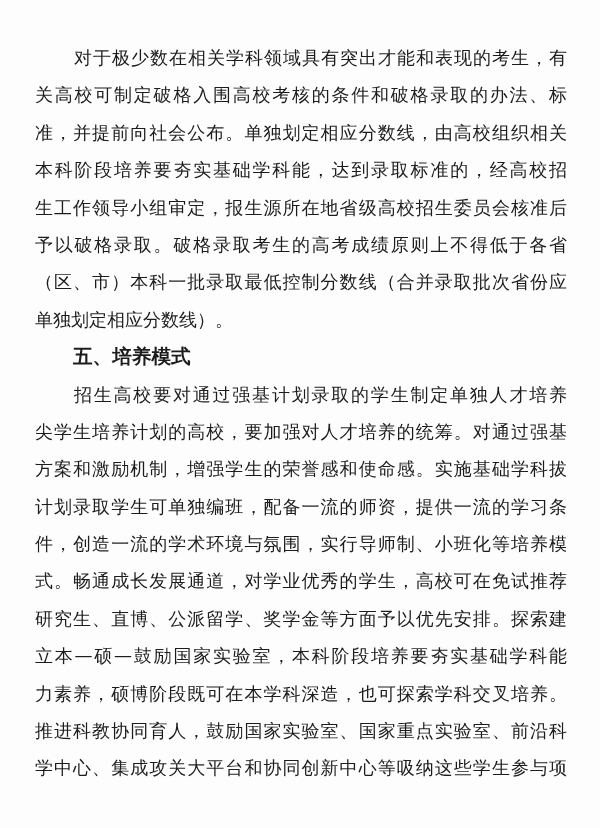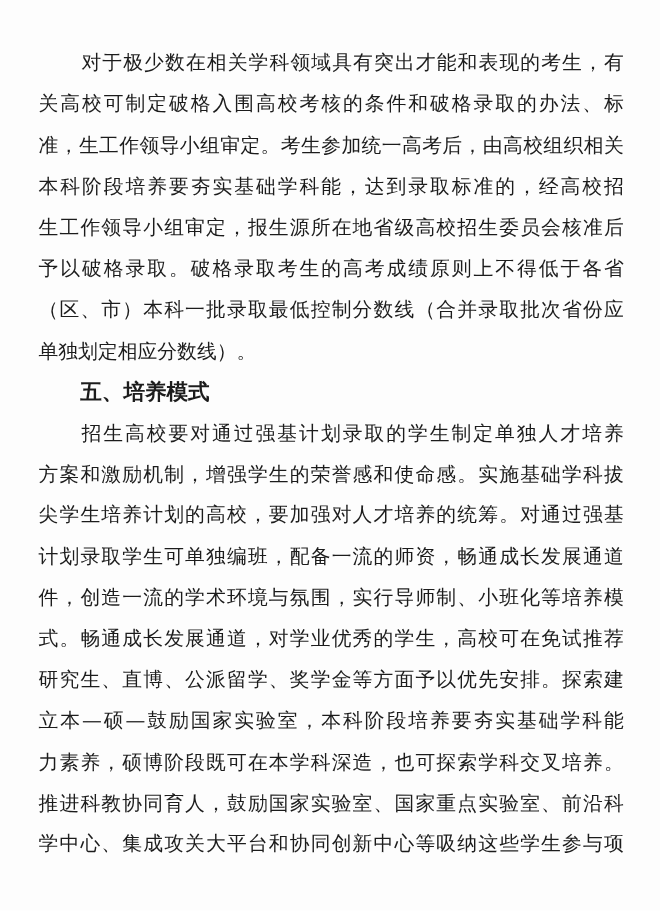--- a/index.html
+++ b/index.html
@@ -54,35 +54,35 @@
 </style>
 </head>
 <body>
 
 <div class="page">
   <div class="text-block">
 
     <div>
       <span class="line indent">对于极少数在相关学科领域具有突出才能和表现的考生，有</span>
       <span class="line">关高校可制定破格入围高校考核的条件和破格录取的办法、标</span>
-      <span class="line">准，生工作领导小组审定。考生参加统一高考后，由高校组织相关</span>
+      <span class="line">准，并提前向社会公布。单独划定相应分数线，由高校组织相关</span>
       <span class="line">本科阶段培养要夯实基础学科能，达到录取标准的，经高校招</span>
       <span class="line">生工作领导小组审定，报生源所在地省级高校招生委员会核准后</span>
       <span class="line">予以破格录取。破格录取考生的高考成绩原则上不得低于各省</span>
       <span class="line">（区、市）本科一批录取最低控制分数线（合并录取批次省份应</span>
       <span class="line last">单独划定相应分数线）。</span>
     </div>
 
     <span class="line heading">五、培养模式</span>
 
     <div>
       <span class="line indent">招生高校要对通过强基计划录取的学生制定单独人才培养</span>
+      <span class="line">尖学生培养计划的高校，要加强对人才培养的统筹。对通过强基</span>
       <span class="line">方案和激励机制，增强学生的荣誉感和使命感。实施基础学科拔</span>
-      <span class="line">尖学生培养计划的高校，要加强对人才培养的统筹。对通过强基</span>
-      <span class="line">计划录取学生可单独编班，配备一流的师资，畅通成长发展通道</span>
+      <span class="line">计划录取学生可单独编班，配备一流的师资，提供一流的学习条</span>
       <span class="line">件，创造一流的学术环境与氛围，实行导师制、小班化等培养模</span>
       <span class="line">式。畅通成长发展通道，对学业优秀的学生，高校可在免试推荐</span>
       <span class="line">研究生、直博、公派留学、奖学金等方面予以优先安排。探索建</span>
       <span class="line">立本—硕—鼓励国家实验室，本科阶段培养要夯实基础学科能</span>
       <span class="line">力素养，硕博阶段既可在本学科深造，也可探索学科交叉培养。</span>
       <span class="line">推进科教协同育人，鼓励国家实验室、国家重点实验室、前沿科</span>
       <span class="line">学中心、集成攻关大平台和协同创新中心等吸纳这些学生参与项</span>
     </div>
 
   </div>

